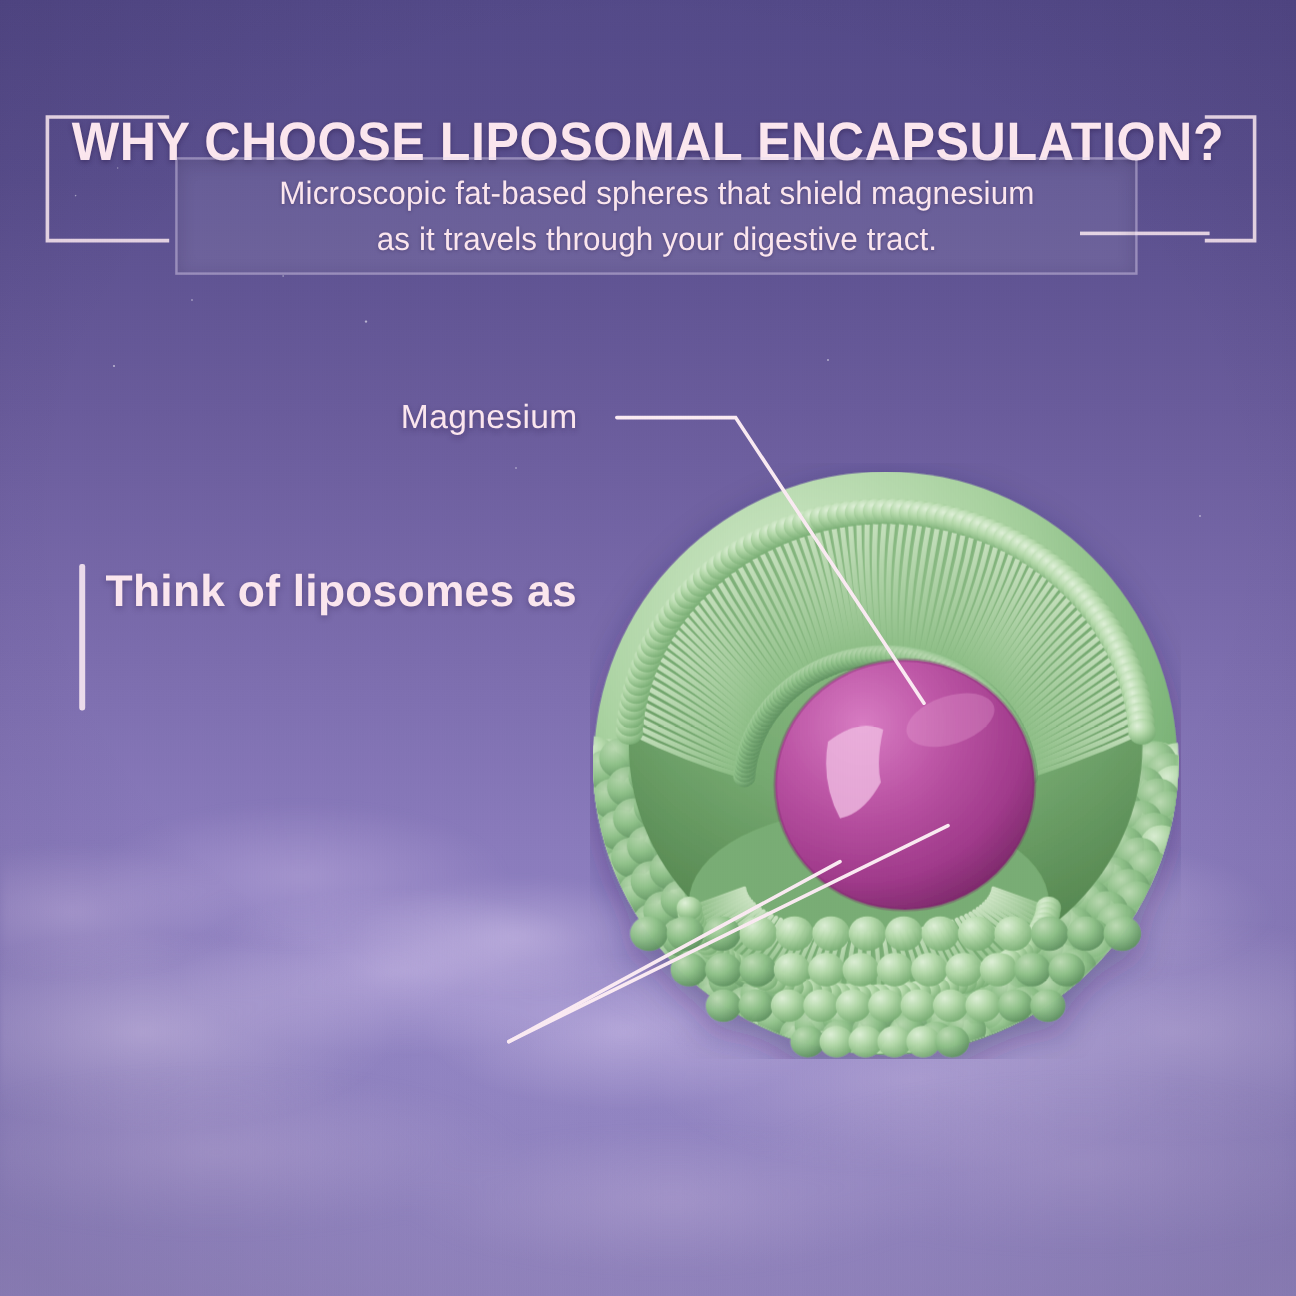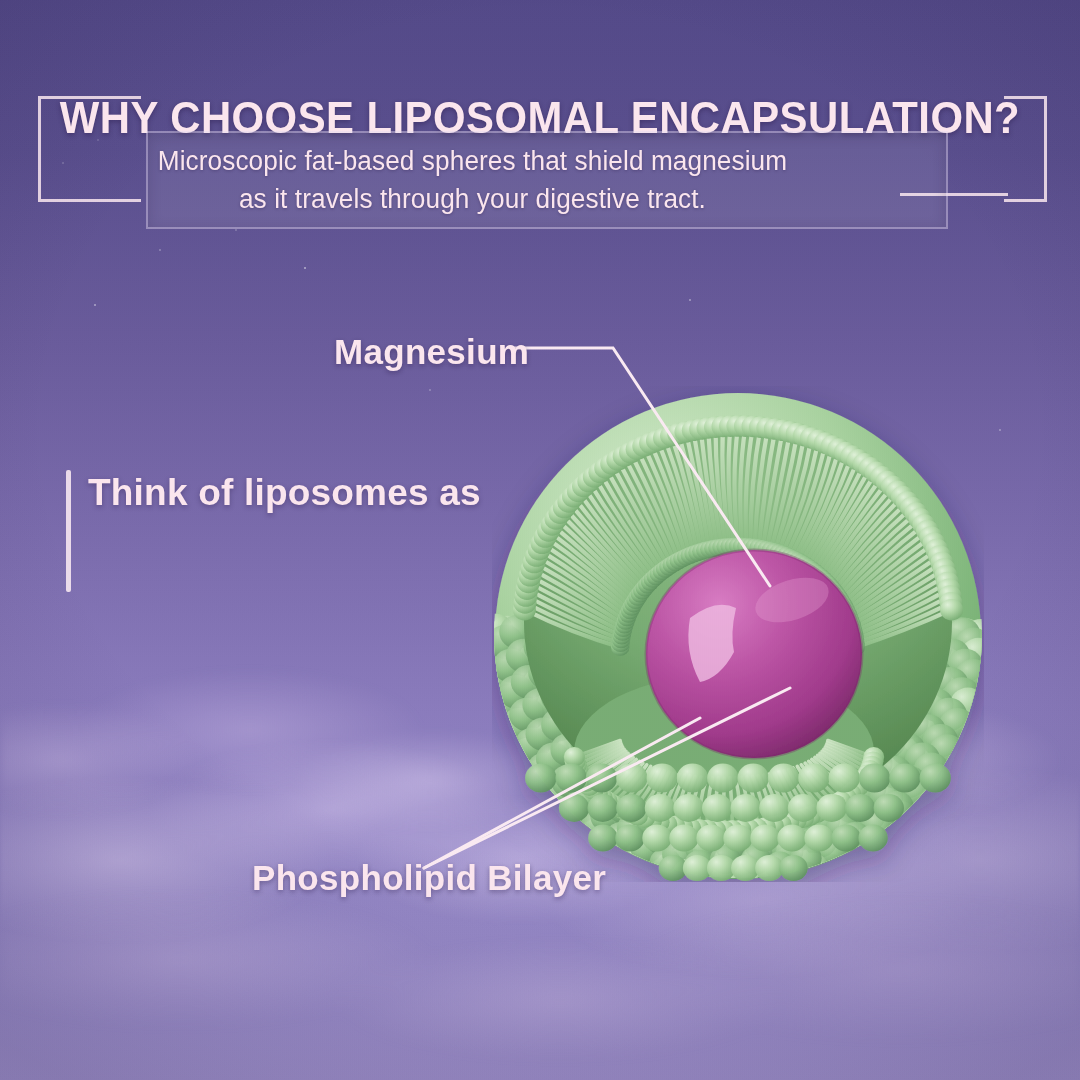--- a/index.html
+++ b/index.html
@@ -72,35 +72,35 @@
       border-top:3px solid rgba(250,232,240,.85);
       border-bottom:3px solid rgba(250,232,240,.85);
       border-left:0;}
   .br-tail{position:absolute;left:900px;top:193px;width:108px;height:3px;background:rgba(250,232,240,.85);}
 
   .subbox{
     position:absolute;left:146px;top:131px;width:798px;height:94px;
     background:rgba(255,255,255,.09);
     border:2px solid rgba(226,214,240,.38);
     box-shadow:0 3px 14px rgba(35,22,62,.18) inset;
-    display:flex;align-items:center;justify-content:flex-start;}
+    display:flex;align-items:center;justify-content:center;}
   .subtxt{
     color:#fbe6ee;font-size:27px;line-height:1.42;text-align:center;
     font-weight:400;letter-spacing:.1px;transform:scaleX(.97);
     text-shadow:0 1px 3px rgba(40,25,70,.35);}
 
   
   .quote{position:absolute;left:88px;top:468px;width:470px;}
   .quote .bar{position:absolute;left:-22px;top:2px;width:5px;height:122px;
     background:rgba(250,235,243,.88);border-radius:2px;}
   .quote .qt{color:#fbe6ee;font-size:37px;line-height:1.33;font-weight:700;
     letter-spacing:.2px;text-shadow:0 2px 5px rgba(40,25,70,.35);}
 
   
-  .lbl{position:absolute;color:#fbe6ee;font-size:35px;font-weight:700;
+  .lbl{position:absolute;color:#fbe6ee;font-size:28px;font-weight:400;
     letter-spacing:.3px;text-shadow:0 2px 5px rgba(40,25,70,.40);white-space:nowrap;}
   .lbl-mg{left:334px;top:332px;}
   .lbl-pb{left:252px;top:858px;}
 
   svg.leaders{position:absolute;inset:0;width:1080px;height:1080px;pointer-events:none;}
 
   
   .lipo{position:absolute;left:492px;top:386px;width:492px;height:496px;}
   .lipo svg{display:block;}
 </style>
@@ -1090,16 +1090,15 @@
 
   <svg class="leaders" viewBox="0 0 1080 1080">
     <g stroke="#faeaf2" stroke-width="3" fill="none" stroke-linecap="round">
       <path d="M514 348 H613 L770 586"></path>
       <path d="M424 868 L700 718"></path>
       <path d="M424 868 L790 688"></path>
     </g>
   </svg>
 
   <div class="lbl lbl-mg">Magnesium</div>
-  <div class="lbl lbl-pb">Phospholipid Bilayer</div>
 
   <div class="grain"></div>
 </div>
 
 </body></html>

